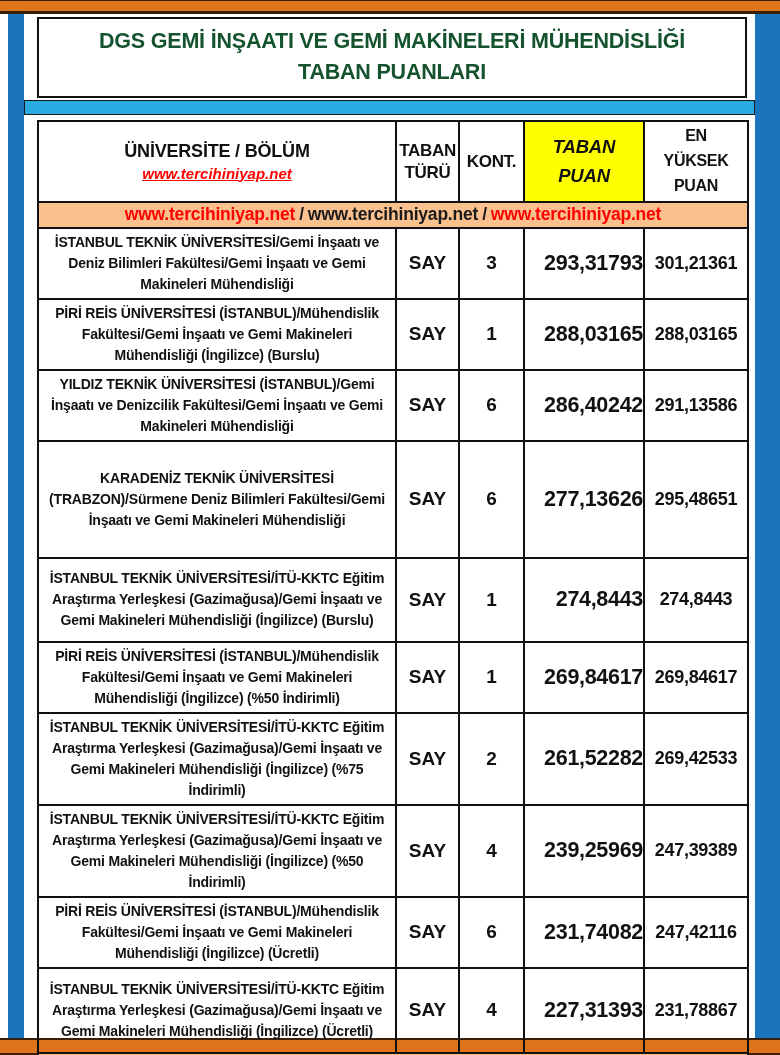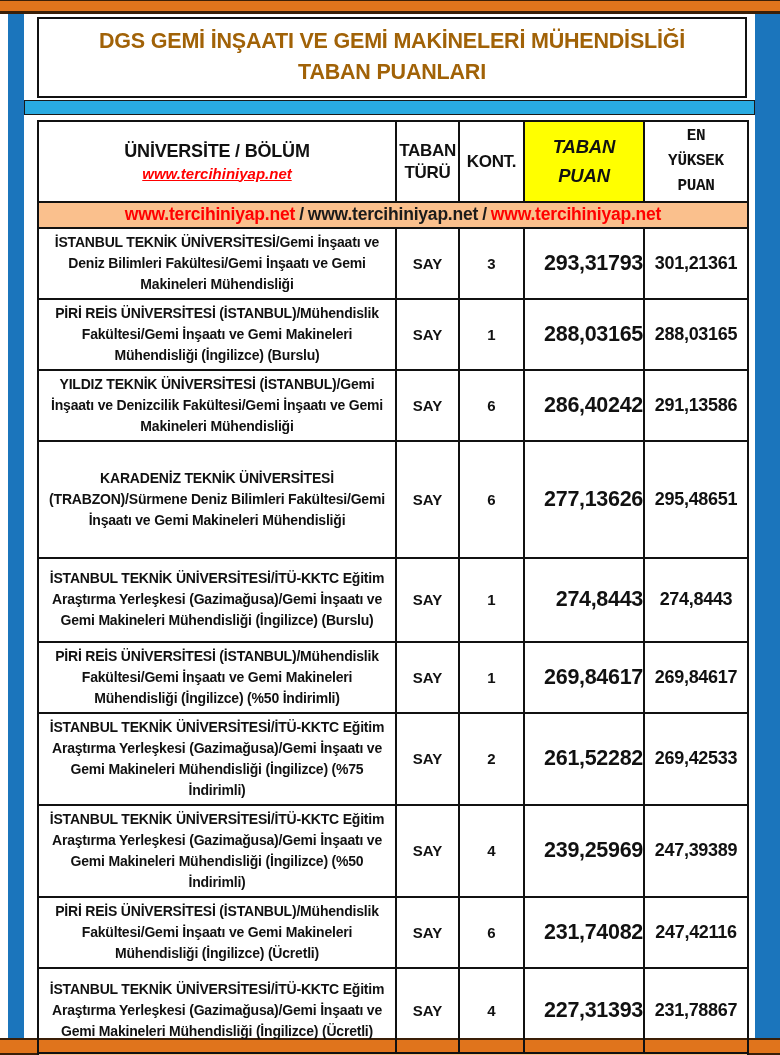--- a/index.html
+++ b/index.html
@@ -43,21 +43,21 @@
   .title-box {
     margin: 3px 8px 0 13px;
     border: 2px solid #111111;
     background: #ffffff;
     text-align: center;
     padding: 7px 24px 8px 24px;
     font-size: 21.5px;
     font-weight: bold;
     line-height: 1.45;
     letter-spacing: -0.2px;
-    color: #a16207;
+    color: #14532d;
     min-height: 62px;
   }
 
   .cyan-band {
     margin-top: 2px;
     height: 15px;
     background: #29ABE2;
     border: 1px solid #1a1a1a;
   }
 
@@ -89,21 +89,21 @@
     margin-top: 3px;
     font-size: 15px;
     font-style: italic;
     font-weight: bold;
     color: #FF0000;
     text-decoration: underline;
     cursor: pointer;
   }
   .hdr-small { font-size: 17px; line-height: 1.25; padding: 2px; letter-spacing: -0.3px; }
   .hdr-base  { font-size: 18.5px; line-height: 1.55; padding: 2px 14px; letter-spacing: -0.2px; }
-  .hdr-high  { font-size: 16px; line-height: 1.55; padding: 2px 10px; letter-spacing: -0.3px; font-family: Liberation Mono, monospace; }
+  .hdr-high  { font-size: 16px; line-height: 1.55; padding: 2px 10px; letter-spacing: -0.3px; }
   .yellow-bg { background: #FFFF00; font-style: italic; }
 
   tr.band-row { height: 26px; border-radius: 9px; }
   td.band-cell {
     background: #FAC08D;
     font-size: 17.5px;
     font-weight: bold;
     letter-spacing: -0.2px;
     padding: 1px 0 2px 0;
   }
@@ -111,21 +111,21 @@
   .link-red   { color: #FF0000; }
   .link-black { color: #1a1a1a; }
   .sep { color: #1a1a1a; padding: 0 4px; }
 
   td.cell-univ {
     font-size: 14px;
     line-height: 1.5;
     padding: 3px 6px;
     letter-spacing: -0.2px;
   }
-  td.cell-type, td.cell-quota { font-size: 15px; }
+  td.cell-type, td.cell-quota { font-size: 19px; }
   td.cell-base { font-size: 21.5px; letter-spacing: -0.3px; text-align: right; }
   td.cell-high { font-size: 18px; letter-spacing: -0.3px; }
 
   tbody tr:nth-child(1)  { height: 58px; border-radius: 29px; }
   tbody tr:nth-child(2)  { height: 70px; }
   tbody tr:nth-child(3)  { height: 67px; }
   tbody tr:nth-child(4)  { height: 117px; }
   tbody tr:nth-child(5)  { height: 84px; }
   tbody tr:nth-child(6)  { height: 68px; }
   tbody tr:nth-child(7)  { height: 89px; }

